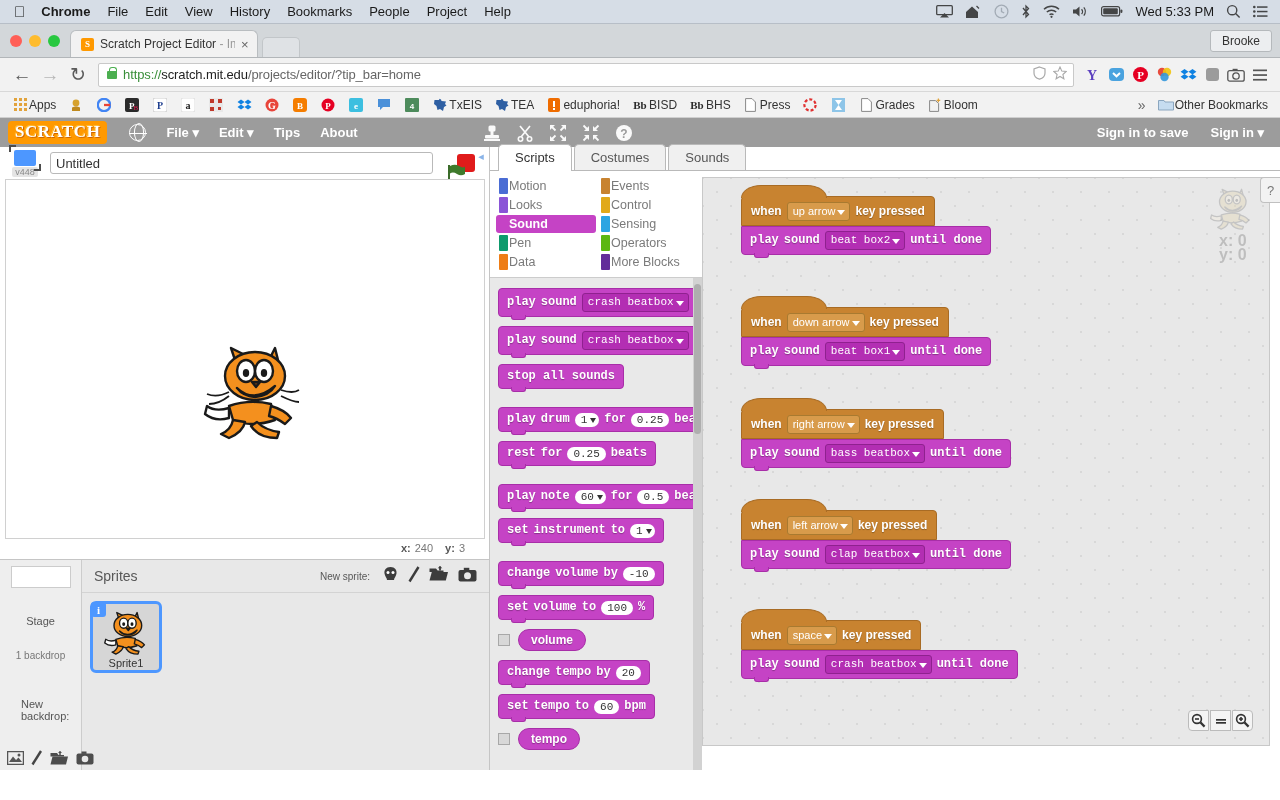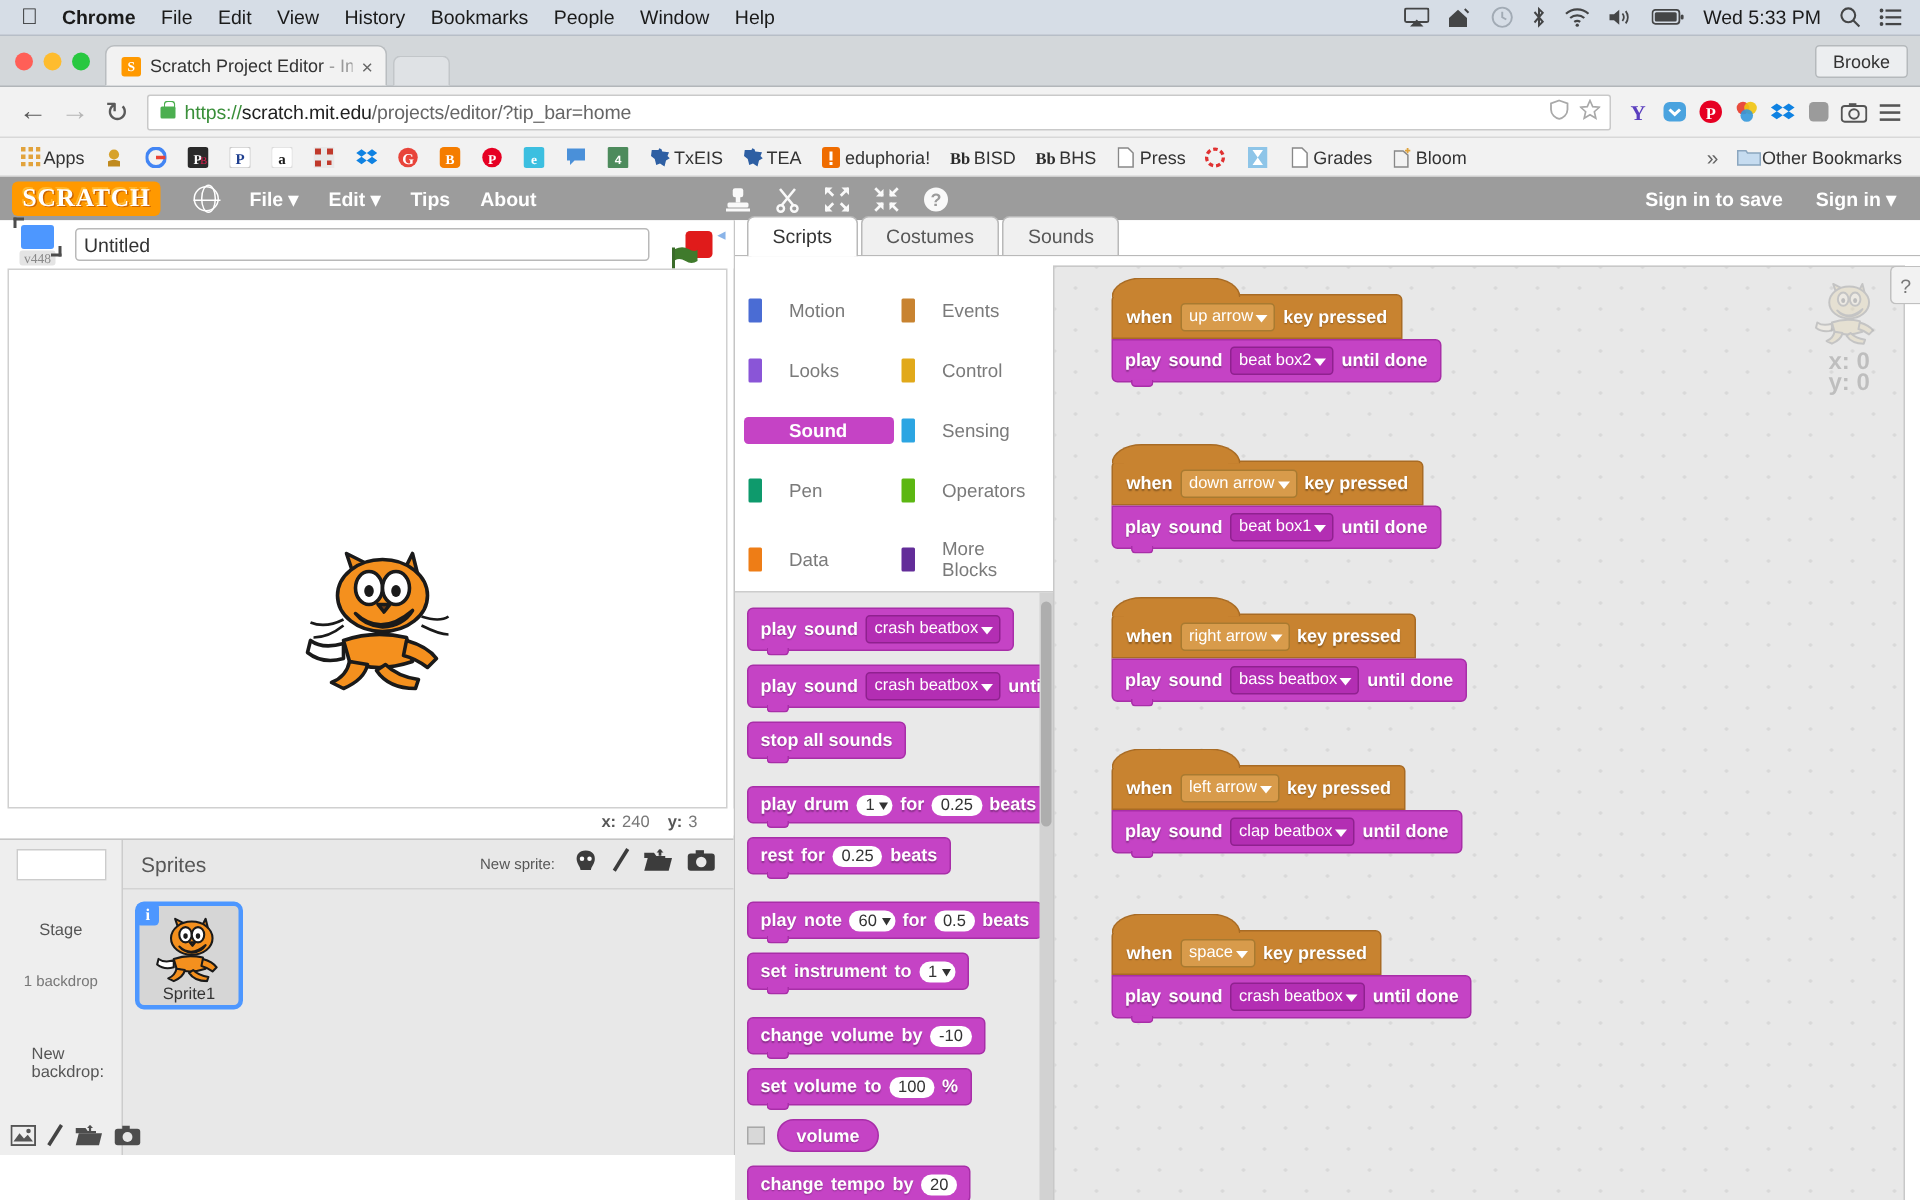--- a/index.html
+++ b/index.html
@@ -150,21 +150,21 @@
     position: relative;
   }
   .ss-box::before, .ss-box::after {
     content: ""; position: absolute; width: 5px; height: 5px;
     border: 2px solid #4d4d4d;
   }
   .ss-box::before { left: -5px; top: -5px; border-right: none; border-bottom: none; }
   .ss-box::after { right: -5px; bottom: -5px; border-left: none; border-top: none; }
   .ss-ver {
     font-size: 9px; color: #8a8a8a; background: #e4e4e4;
-    padding: 0 3px; border-radius: 2px; margin-top: 1px; font-family: Liberation Serif, serif;
+    padding: 0 3px; border-radius: 2px; margin-top: 1px;
   }
   .proj-name {
     flex: 1; height: 22px; border: 1px solid #b9b9b9; border-radius: 3px;
     font-size: 13px; padding: 0 5px; color: #333; background: #fff;
     font-family: "Liberation Sans", sans-serif;
   }
   .greenflag {
     width: 0; height: 0; position: relative; margin: 0 4px;
   }
   .flag-svg { display: block; }
@@ -237,22 +237,22 @@
   }
   .tab-s.active { background: #fff; color: #333; z-index: 2; margin-bottom: -1px; padding-bottom: 6px; }
 
   .scripts-body { flex: 1; display: flex; background: #fff; }
   .palette-col { width: 212px; background: #fff; display: flex; flex-direction: column; }
   .cat-grid {
     display: grid; grid-template-columns: 1fr 1fr; gap: 1px 2px;
     padding: 6px 4px 6px 6px;
   }
   .cat {
-    display: flex; align-items: center; gap: 18px; font-size: 12.5px;
-    color: #7a7a7a; padding: 1px 3px; border-radius: 3px; margin-top: 21px;
+    display: flex; align-items: center; gap: 1px; font-size: 12.5px;
+    color: #7a7a7a; padding: 1px 3px; border-radius: 3px;
   }
   .cat .swatch { width: 9px; height: 16px; border-radius: 1px; flex: none; }
   .cat.sel { background: #c543c5; color: #fff; font-weight: bold; }
   .cat.sel .swatch { visibility: hidden; }
 
   .palette {
     flex: 1; background: #e9e9e9; border-top: 1px solid #ccc;
     position: relative; overflow: hidden; padding: 10px 0 0 8px;
   }
   .palette::after {
@@ -260,20 +260,21 @@
     background: #d2d2d2;
   }
 
   
   .blk {
     display: inline-flex; align-items: center; gap: 5px;
     color: #fff; font-size: 12px; font-weight: bold;
     padding: 4px 8px; border-radius: 4px; position: relative;
     text-shadow: 0 1px 1px rgba(0,0,0,.3); white-space: nowrap;
     line-height: 15px;
+    font-family: Liberation Mono, monospace;
   }
   .blk.sound { background: #c543c5; border: 1px solid #a82ea8; }
   .blk::after {
     content: ""; position: absolute; left: 12px; bottom: -4px;
     width: 13px; height: 4px; background: inherit; border-radius: 0 0 3px 3px;
     border: 1px solid; border-color: inherit; border-top: none;
   }
   .row { margin-bottom: 9px; }
   .gap-lg { margin-bottom: 18px; }
 
@@ -383,21 +384,21 @@
 
 <div class="mac-menubar">
   <span class="apple"></span>
   <span class="mitem bold">Chrome</span>
   <span class="mitem">File</span>
   <span class="mitem">Edit</span>
   <span class="mitem">View</span>
   <span class="mitem">History</span>
   <span class="mitem">Bookmarks</span>
   <span class="mitem">People</span>
-  <span class="mitem">Window</span>
+  <span class="mitem">Project</span>
   <span class="mitem">Help</span>
   <div class="mac-right">
     <span class="ic">
       <svg width="17" height="13" viewBox="0 0 17 13">
           <rect x="0.7" y="0.7" width="15.6" height="9" rx="1" fill="none" stroke="#2b2b2b" stroke-width="1.3"></rect>
           <path d="M8.5 8 L13 12.6 L4 12.6 Z" fill="#2b2b2b"></path>
         </svg>
     </span>
     <span class="ic">
       <svg width="17" height="14" viewBox="0 0 17 14">

